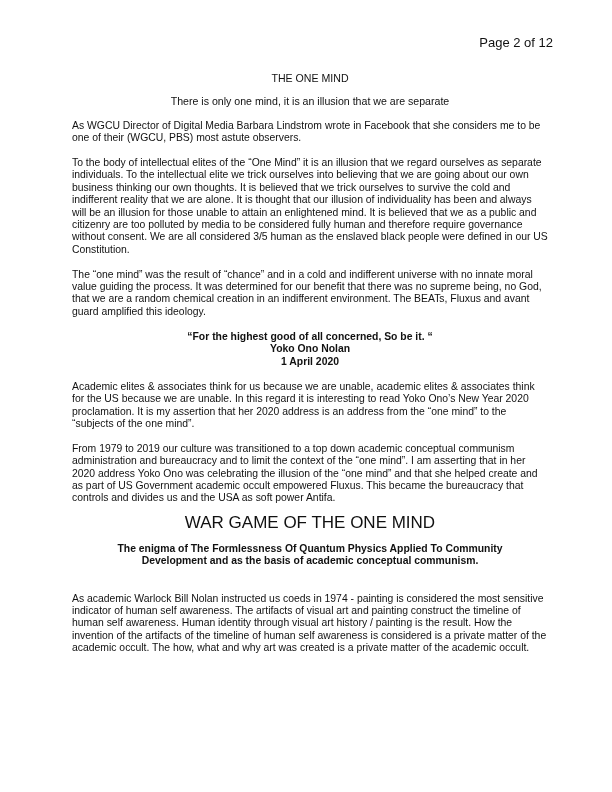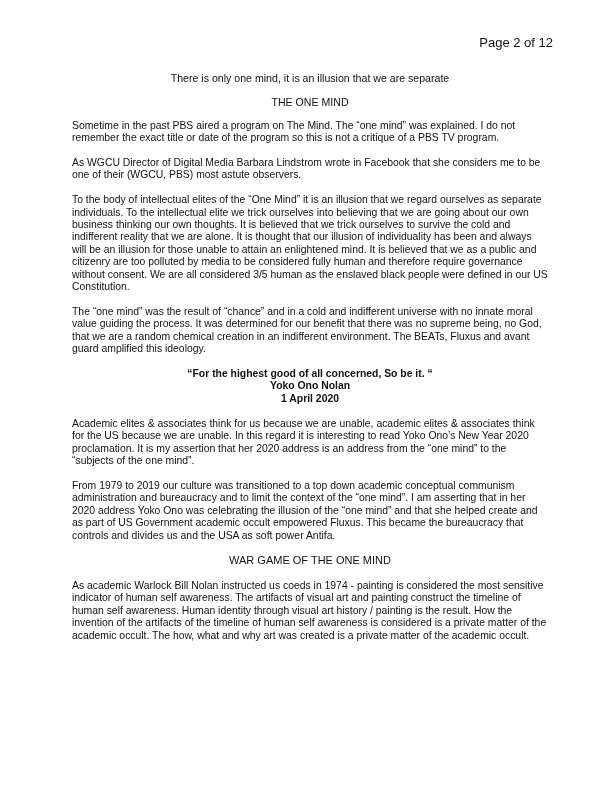--- a/index.html
+++ b/index.html
@@ -14,43 +14,46 @@
   .content {
     position: absolute; left: 72px; top: 72px; width: 476px;
     font-size: 10.4px; line-height: 12.4px;
   }
   .center { text-align: center; }
   .title { font-size: 10.6px; margin: 0 0 11px 0; }
   .subtitle { font-size: 10.6px; margin: 0 0 12px 0; }
   p { margin: 0 0 12.4px 0; }
   .quote { font-weight: bold; text-align: center; margin: 0 0 12.4px 0; }
   .quote div { line-height: 12.6px; }
-  .section-title { margin: 0 0 13px 0; font-size: 11px; }
+  .section-title { margin: 0 0 13px 0; font-size: 17px; }
   .bold-center { font-weight: bold; text-align: center; margin: 0 0 25px 0; }
 </style>
 </head>
 <body>
 
 <div class="page-number">Page 2 of 12</div>
 
 <div class="content">
+  <div class="center title">THE ONE MIND</div>
   <div class="center subtitle">There is only one mind, it is an illusion that we are separate</div>
-  <div class="center title">THE ONE MIND</div>
 
-  <p>Sometime in the past PBS aired a program on The Mind.  The “one mind” was explained. I do not remember the exact title or date of the program so this is not a critique of a PBS TV program.</p>
   <p>As WGCU Director of Digital Media Barbara Lindstrom wrote in Facebook that she considers me to be one of their (WGCU, PBS) most astute observers.</p>
   <p>To the body of intellectual elites of the “One Mind” it is an illusion that we regard ourselves as separate individuals. To the intellectual elite we trick ourselves into believing that we are going about our own business thinking our own thoughts. It is believed that we trick ourselves to survive the cold and indifferent reality that we are alone. It is thought that our illusion of individuality has been and always will be an illusion for those unable to attain an enlightened mind. It is believed that we as a public and citizenry are too polluted by media to be considered fully human and therefore require governance without consent. We are all considered 3/5 human as the enslaved black people were defined in our US Constitution.</p>
   <p>The “one mind” was the result of “chance” and in a cold and indifferent universe with no innate moral value guiding the process. It was determined for our benefit that there was no supreme being, no God, that we are a random chemical creation in an indifferent environment. The BEATs, Fluxus and avant guard amplified this ideology.</p>
 
   <div class="quote">
     <div>“For the highest good of all concerned, So be it. “</div>
     <div>Yoko Ono Nolan</div>
     <div>1 April 2020</div>
   </div>
 
   <p>Academic elites &amp; associates think for us because we are unable, academic elites &amp; associates think for the US because we are unable. In this regard it is interesting to read Yoko Ono’s New Year 2020 proclamation. It is my assertion that her 2020 address is an address from the “one mind” to the “subjects of the one mind”.</p>
   <p>From 1979 to 2019 our culture was transitioned to a top down academic conceptual communism administration and bureaucracy  and to limit the context of the “one mind”. I am asserting that in her 2020 address Yoko Ono was celebrating the illusion of the “one mind” and that she helped create and as part of US Government academic occult empowered Fluxus. This became the bureaucracy that controls and divides us and the USA as soft power Antifa.</p>
 
   <div class="center section-title">WAR GAME OF THE ONE MIND</div>
 
+  <div class="bold-center">
+    <div>The enigma of The Formlessness Of Quantum Physics Applied To Community</div>
+    <div>Development and as the basis of  academic conceptual communism.</div>
+  </div>
 
   <p>As academic Warlock Bill Nolan instructed us coeds in 1974 - painting is considered the most sensitive indicator of human self awareness. The artifacts of visual art and painting construct the timeline of human self awareness. Human identity through visual art history / painting is the result. How the invention of the artifacts of the timeline of human self awareness is considered is a private matter of the academic occult. The how, what and why art was created is a private matter of the academic occult.</p>
 </div>
 
 </body></html>

